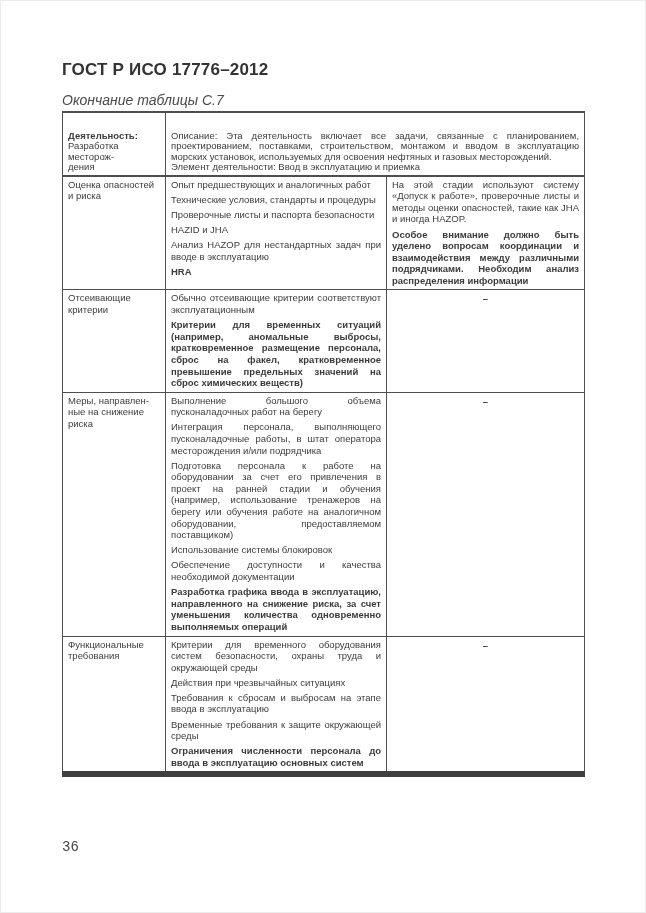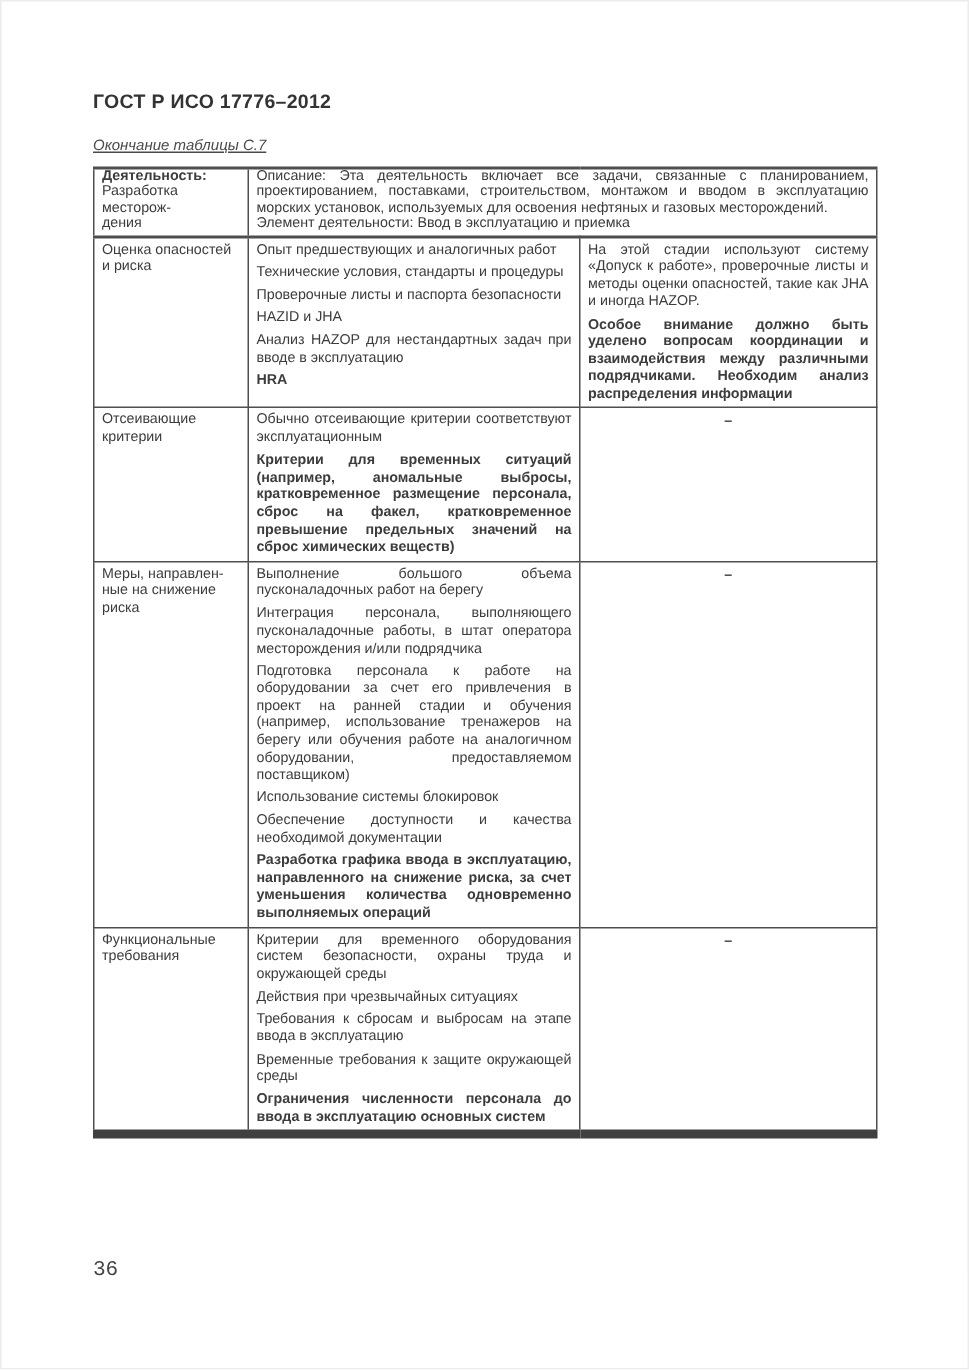--- a/index.html
+++ b/index.html
@@ -10,53 +10,52 @@
     background: #ffffff;
     font-family: "Liberation Sans", sans-serif;
     color: #3c3c3c;
     box-shadow: inset 0 0 0 1px #ececec;
     overflow: hidden;
   }
   .doc-number {
     position: absolute;
     left: 62px;
     top: 60px;
-    font-size: 13px;
+    font-size: 17px;
     font-weight: bold;
     color: #333333;
     letter-spacing: 0.2px;
     text-align: center;
   }
   .table-caption {
     position: absolute;
     left: 62px;
     top: 92px;
-    font-size: 10px;
+    font-size: 14px;
     font-style: italic;
     color: #4a4a4a;
-    text-decoration: underline;
   }
   table.gost-table {
     position: absolute;
     left: 62px;
     top: 111px;
     width: 522px;
     border-collapse: collapse;
     table-layout: fixed;
   }
   table.gost-table td, table.gost-table th {
     border: 1px solid #4e4e4e;
     vertical-align: top;
     padding: 2px 5px 3px 5px;
     font-size: 9.5px;
     line-height: 11.6px;
     color: #3c3c3c;
   }
   
-  tr.activity-row td { border-top: 2px solid #4e4e4e; border-bottom: 2px solid #4e4e4e; line-height: 10.4px; padding-top: 0; padding-bottom: 2px; }
+  tr.activity-row td { border-top: 2px solid #4e4e4e; border-bottom: 2px solid #4e4e4e; line-height: 10.4px; padding-top: 18px; padding-bottom: 2px; }
   tr.head-row th { border-bottom: 1.5px solid #4e4e4e; }
   tbody.rows tr:last-child td { border-bottom: 6px solid #404040; }
 
   .bold { font-weight: normal; }
   .activity-cell .label { display: block; font-weight: bold; }
   .activity-cell .value { white-space: pre-line; }
   .desc-cell p { margin: 0; text-align: justify; }
   tr.head-row th {
     font-weight: bold;
     text-align: center;

